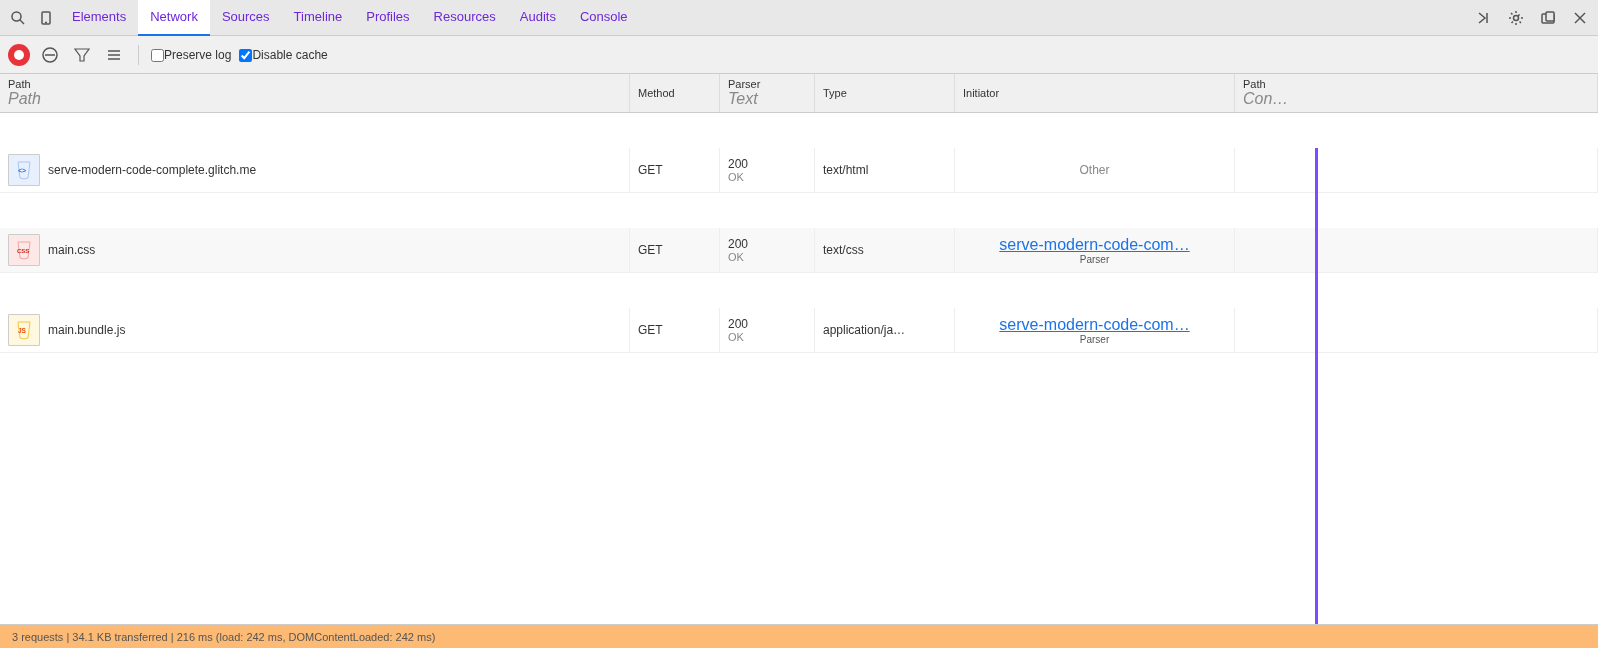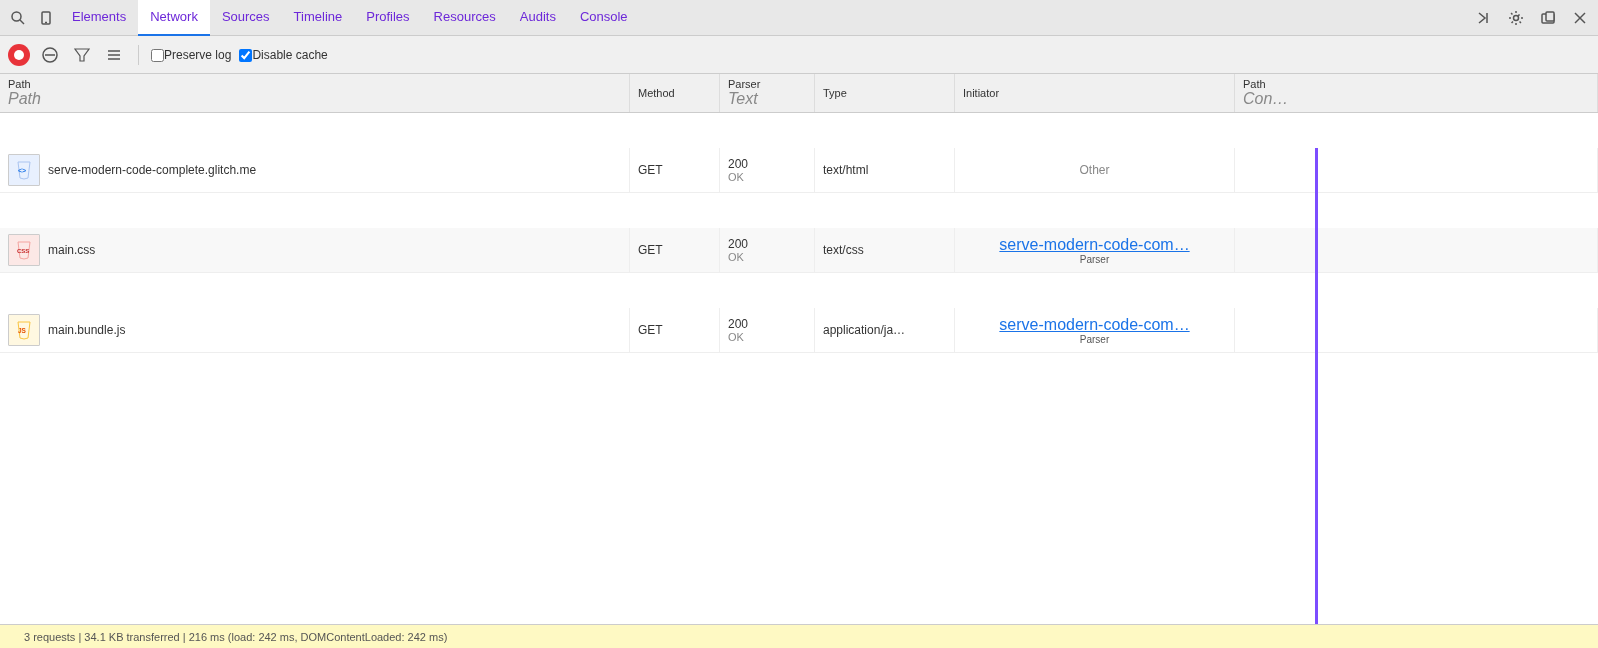--- a/index.html
+++ b/index.html
@@ -217,23 +217,23 @@
       flex-shrink: 0;
       position: relative;
       border-radius: 1px;
     }
     .file-icon.html-icon { background: #e8f0fe; color: #1a73e8; }
     .file-icon.css-icon { background: #fce8e6; color: #ea4335; }
     .file-icon.js-icon { background: #fff8e1; color: #f9ab00; }
 
     
     .status-bar {
-      background: #fef9c3;
+      background: #fdba74;
       border-top: 1px solid #ccc;
-      padding: 4px 24px;
+      padding: 4px 12px;
       font-size: 11px;
       color: #555;
       height: 24px;
       display: flex;
       align-items: center;
       flex-shrink: 0;
     }
 
     
     svg { display: inline-block; }

